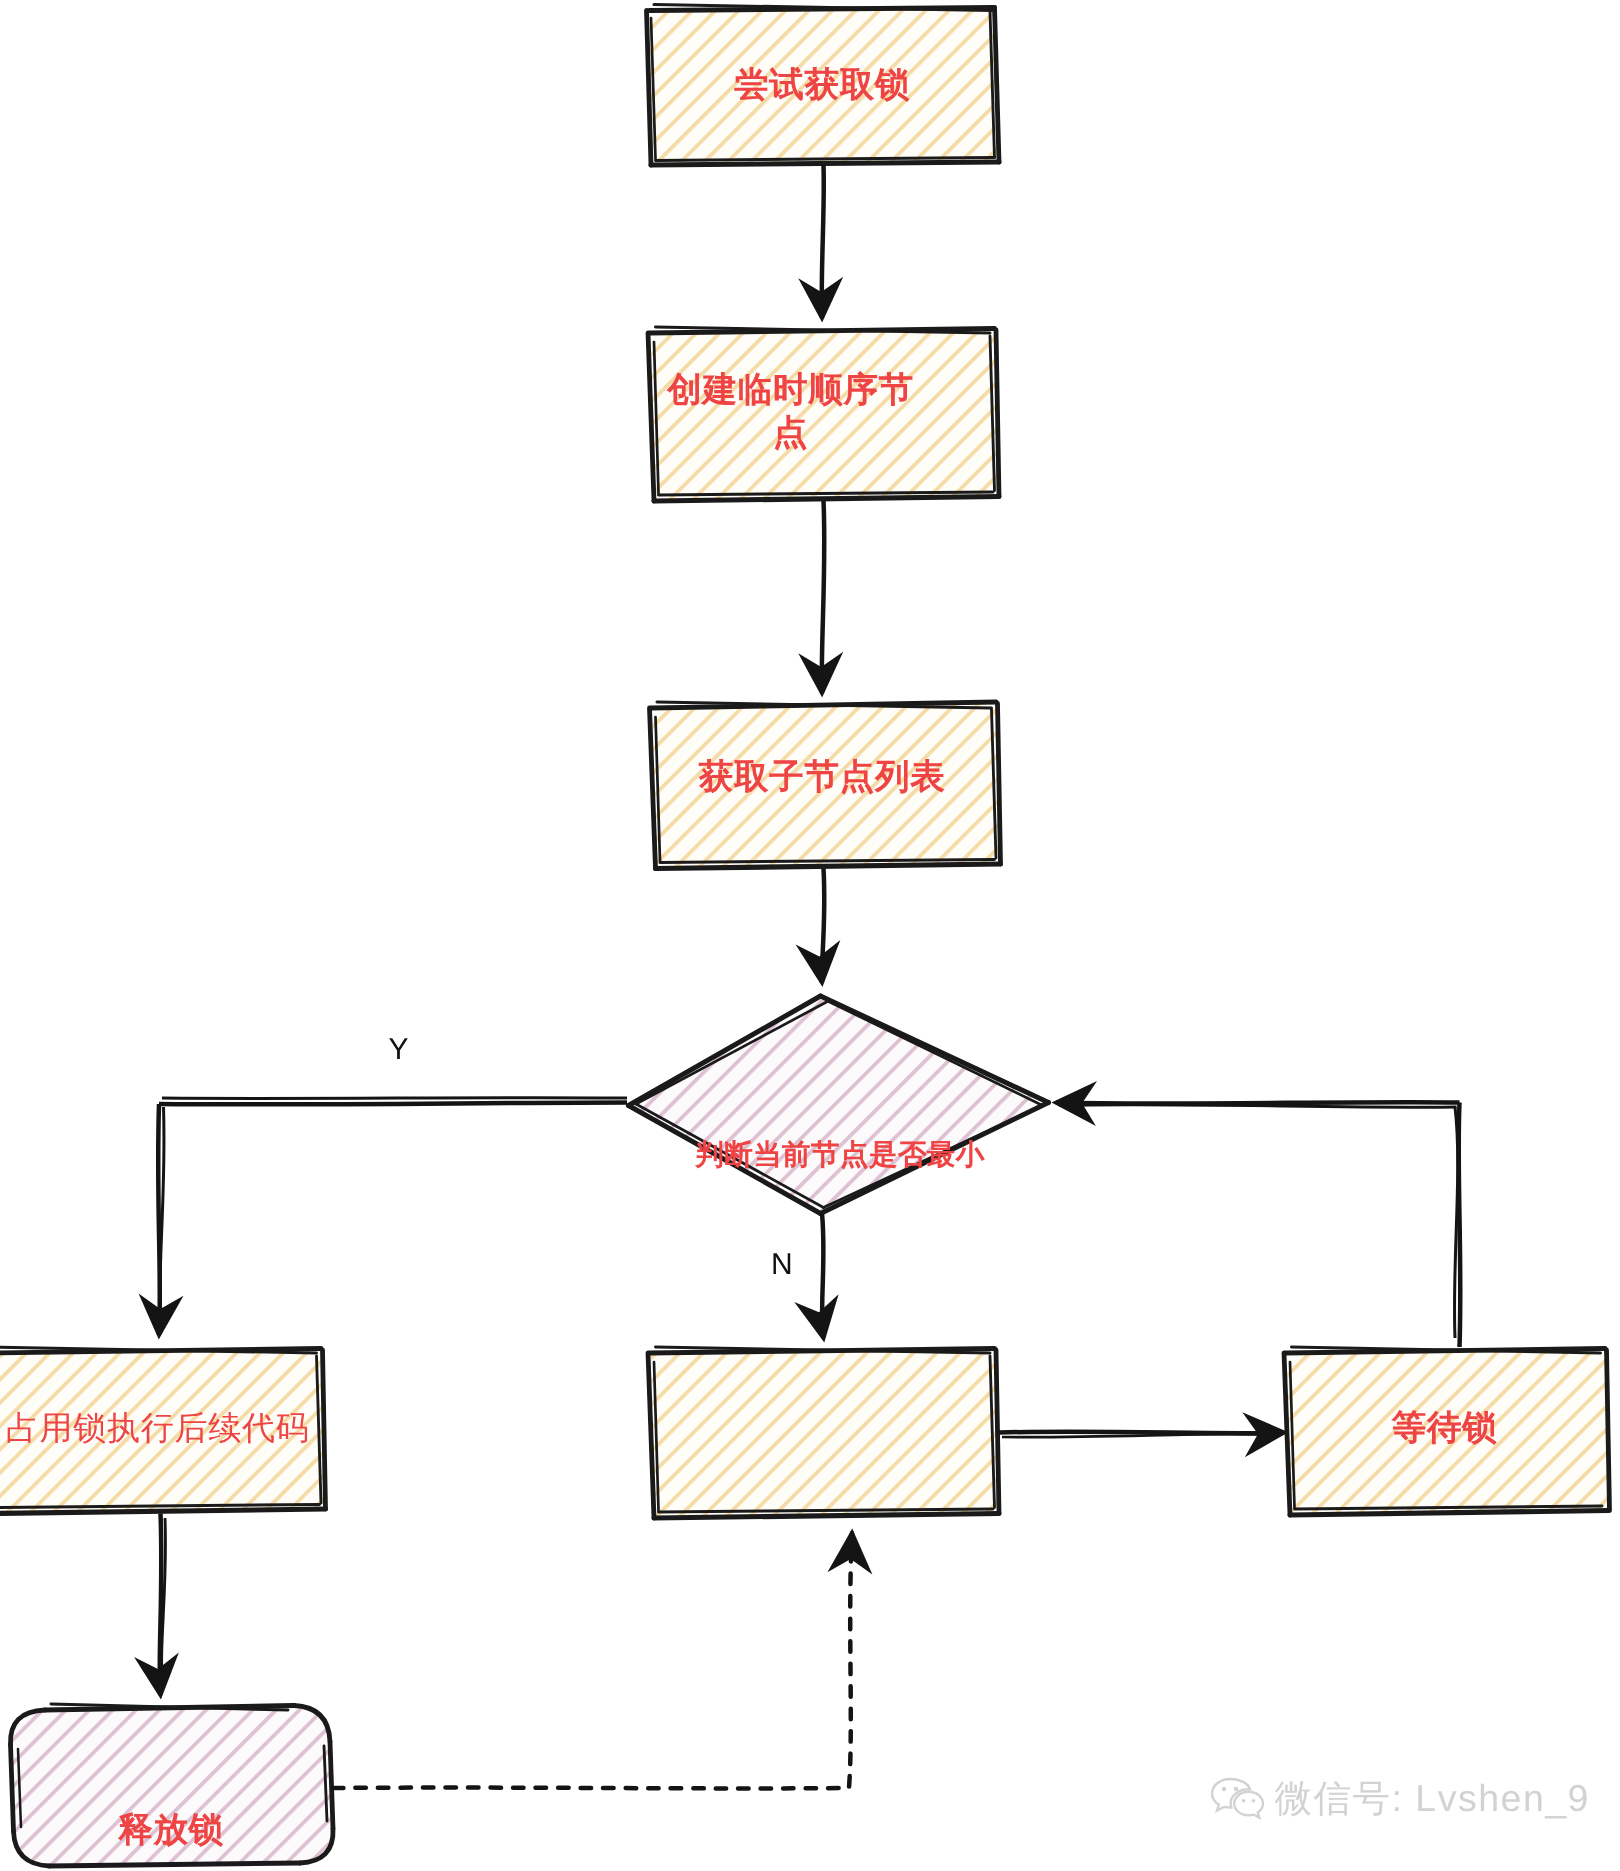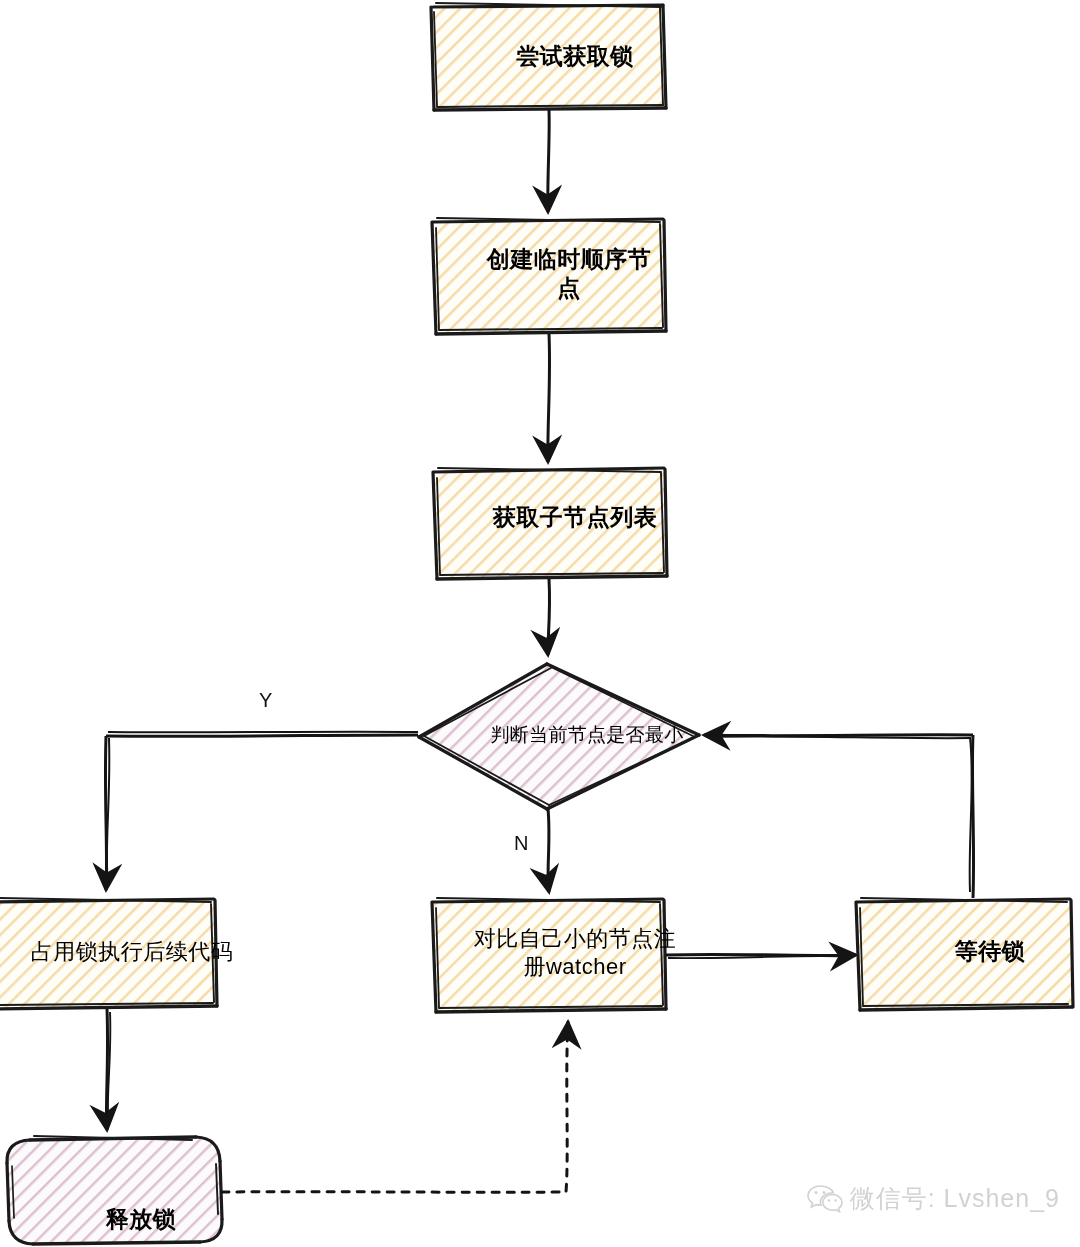--- a/index.html
+++ b/index.html
@@ -23,25 +23,24 @@
     top: 0;
     width: 1080px;
     height: 1247px;
   }
   .node-label {
     position: absolute;
     display: flex;
     align-items: center;
     justify-content: center;
     text-align: center;
-    color: #000000;
+    color: #ef4444;
     line-height: 1.28;
     pointer-events: none;
     z-index: 5;
-    padding-left: 27px;
   }
   .lbl-bold {
     font-weight: bold;
     font-size: 23px;
     letter-spacing: 0.5px;
   }
   .lbl-reg {
     font-weight: normal;
     font-size: 22px;
     letter-spacing: 0.5px;
@@ -233,29 +232,28 @@
       <path d="M12,1166 L14,1218" fill="none" stroke="#1a1a1a" stroke-width="1.7" stroke-linecap="round"></path>
     </g>
 
     <g>
       <path d="M222,1192 C340,1191 470,1193 566,1192 C569,1150 565,1080 568,1022" fill="none" stroke="#141414" stroke-width="3" stroke-dasharray="7 8" stroke-linecap="round" marker-end="url(#ah-d)"></path>
     </g>
   </svg>
 
   <div class="node-label lbl-bold" style="left:432px; top:4px; width:232px; height:106px;">尝试获取锁</div>
 
-  <div class="node-label lbl-bold" style="left:450px; top:218px; width:184px; height:112px;">创建临时顺序节点</div>
+  <div class="node-label lbl-bold" style="left:435px; top:218px; width:184px; height:112px;">创建临时顺序节点</div>
 
   <div class="node-label lbl-bold" style="left:432px; top:468px; width:232px; height:100px;">获取子节点列表</div>
 
-  <div class="node-label lbl-small" style="left:420px; top:660px; width:280px; height:150px;">判断当前节点是否最小</div>
+  <div class="node-label lbl-small" style="left:420px; top:696px; width:280px; height:150px;font-weight:bold;">判断当前节点是否最小</div>
 
   <div class="node-label lbl-reg" style="left:-6px; top:898px; width:222px; height:108px;">占用锁执行后续代码</div>
 
-  <div class="node-label lbl-reg" style="left:440px; top:898px; width:216px; height:110px;">对比自己小的节点注册watcher</div>
 
   <div class="node-label lbl-bold" style="left:856px; top:898px; width:214px; height:108px;text-align:right;">等待锁</div>
 
   <div class="node-label lbl-bold" style="left:8px; top:1136px; width:212px; height:104px;margin-top:32px;">释放锁</div>
 
   <div class="edge-label" style="left:259px; top:689px;">Y</div>
 
   <div class="edge-label" style="left:514px; top:832px;">N</div>
 
   <div id="watermark">

